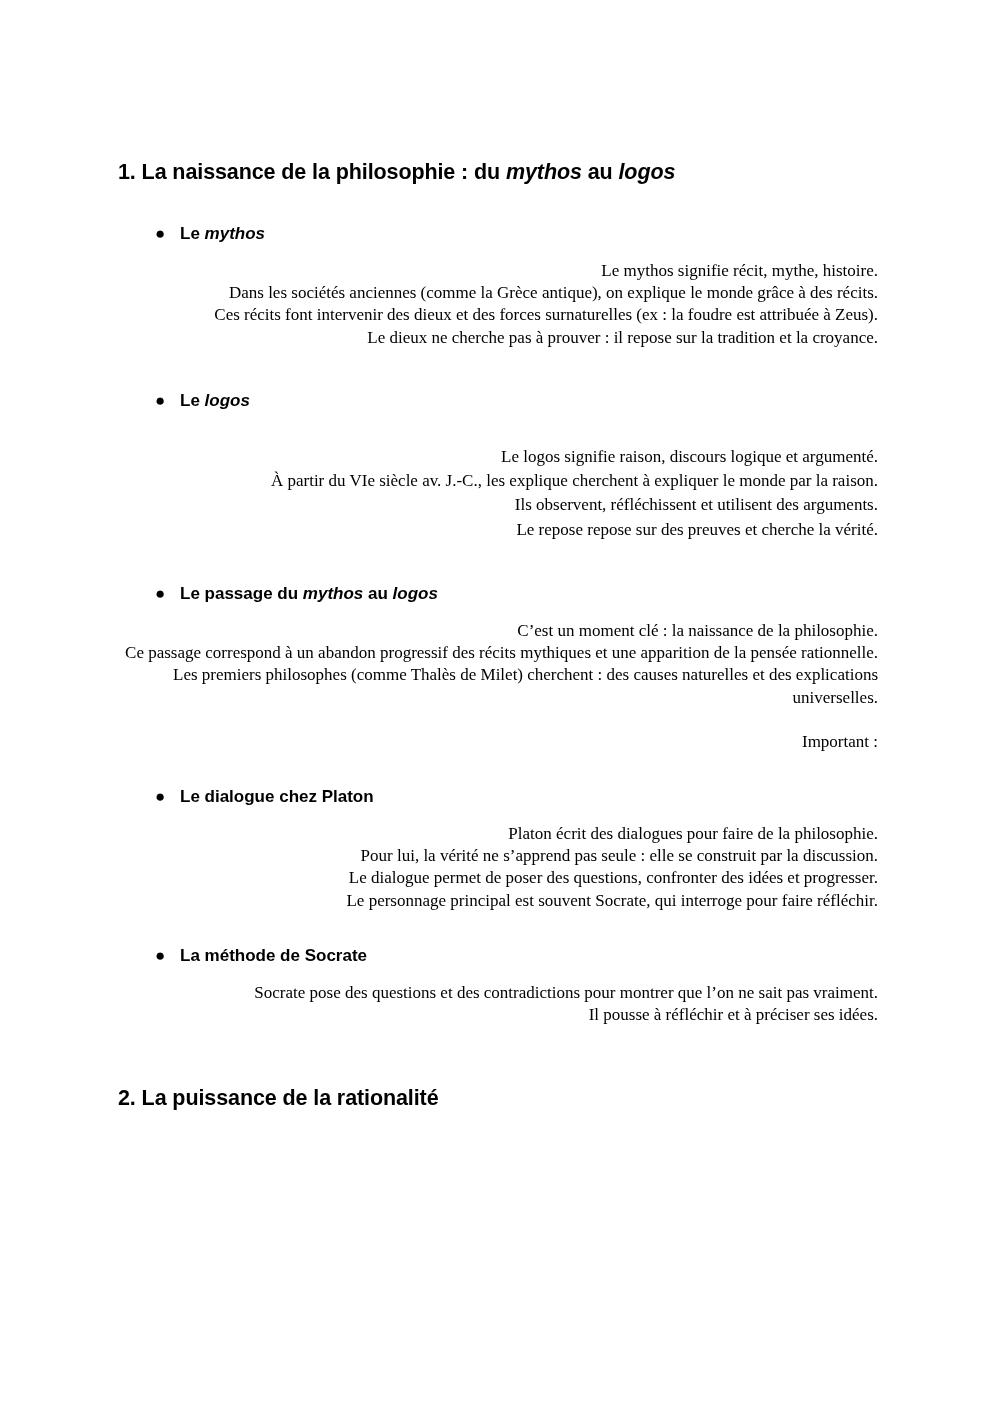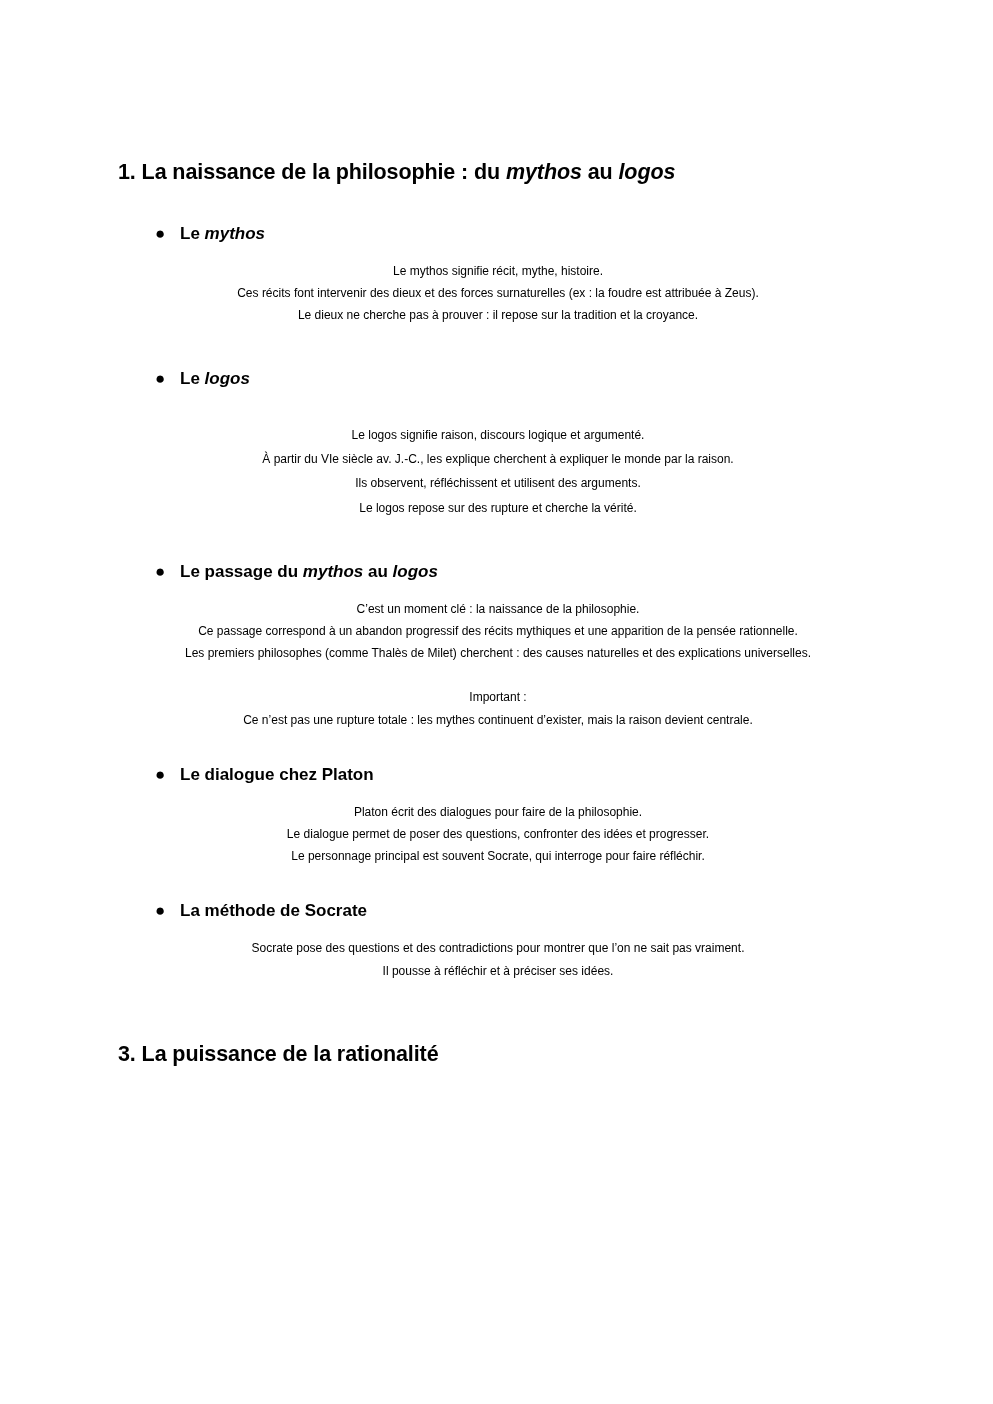--- a/index.html
+++ b/index.html
@@ -57,25 +57,26 @@
     top: 0;
     font-size: 17px;
     line-height: 24px;
   }
   .bullet-heading .it {
     font-style: italic;
   }
 
   
   .body-para {
-    font-size: 12px;
+    font-size: 17px;
     line-height: 22.2px;
     margin: 0;
-    text-align: center;
+    text-align: right;
     word-spacing: 0px;
+    font-family: Liberation Serif, serif;
   }
   .body-para.loose {
     line-height: 24.3px;
   }
   .body-para .ln {
     display: block;
   }
 
   
   .sp-h1-to-bullet { height: 36px; }
@@ -98,77 +99,78 @@
     <h1 class="section-heading"><span>1. La naissance de la philosophie : du </span><span class="it">mythos</span><span> au </span><span class="it">logos</span></h1>
 
     <div class="sp-h1-to-bullet"></div>
 
     <h2 class="bullet-heading"><span class="bullet-dot">●</span><span>Le </span><span class="it">mythos</span></h2>
 
     <div class="sp-bullet-to-body"></div>
 
     <p class="body-para">
       <span class="ln">Le mythos signifie récit, mythe, histoire.</span>
+      <span class="ln">Dans les sociétés anciennes (comme la Grèce antique), on explique le monde grâce à des récits.</span>
       <span class="ln">Ces récits font intervenir des dieux et des forces surnaturelles (ex : la foudre est attribuée à Zeus).</span>
       <span class="ln">Le dieux ne cherche pas à prouver : il repose sur la tradition et la croyance.</span>
     </p>
 
     <div class="sp-body-to-bullet"></div>
 
     <h2 class="bullet-heading"><span class="bullet-dot">●</span><span>Le </span><span class="it">logos</span></h2>
 
     <div class="sp-bullet-to-body-wide"></div>
 
     <p class="body-para loose">
       <span class="ln">Le logos signifie raison, discours logique et argumenté.</span>
       <span class="ln">À partir du VIe siècle av. J.-C., les explique cherchent à expliquer le monde par la raison.</span>
       <span class="ln">Ils observent, réfléchissent et utilisent des arguments.</span>
-      <span class="ln">Le logos repose sur des rupture et cherche la vérité.</span>
+      <span class="ln">Le repose repose sur des preuves et cherche la vérité.</span>
     </p>
 
     <div class="sp-body-to-bullet"></div>
 
     <h2 class="bullet-heading"><span class="bullet-dot">●</span><span>Le passage du </span><span class="it">mythos</span><span> au </span><span class="it">logos</span></h2>
 
     <div class="sp-bullet-to-body"></div>
 
     <p class="body-para">
       <span class="ln">C’est un moment clé : la naissance de la philosophie.</span>
       <span class="ln">Ce passage correspond à un abandon progressif des récits mythiques et une apparition de la pensée rationnelle.</span>
       <span class="ln">Les premiers philosophes (comme Thalès de Milet) cherchent : des causes naturelles et des explications universelles.</span>
     </p>
 
     <div class="sp-para-gap"></div>
 
     <p class="body-para">
       <span class="ln">Important :</span>
-      <span class="ln">Ce n’est pas une rupture totale : les mythes continuent d’exister, mais la raison devient centrale.</span>
     </p>
 
     <div class="sp-body-to-bullet-sm"></div>
 
     <h2 class="bullet-heading"><span class="bullet-dot">●</span><span>Le dialogue chez Platon</span></h2>
 
     <div class="sp-bullet-to-body"></div>
 
     <p class="body-para">
       <span class="ln">Platon écrit des dialogues pour faire de la philosophie.</span>
+      <span class="ln">Pour lui, la vérité ne s’apprend pas seule : elle se construit par la discussion.</span>
       <span class="ln">Le dialogue permet de poser des questions, confronter des idées et progresser.</span>
       <span class="ln">Le personnage principal est souvent Socrate, qui interroge pour faire réfléchir.</span>
     </p>
 
     <div class="sp-body-to-bullet-sm"></div>
 
     <h2 class="bullet-heading"><span class="bullet-dot">●</span><span>La méthode de Socrate</span></h2>
 
     <div class="sp-bullet-to-body"></div>
 
     <p class="body-para">
       <span class="ln">Socrate pose des questions et des contradictions pour montrer que l’on ne sait pas vraiment.</span>
       <span class="ln">Il pousse à réfléchir et à préciser ses idées.</span>
     </p>
 
     <div class="sp-body-to-h2"></div>
 
-    <h1 class="section-heading">3. La puissance de la rationalité</h1>
+    <h1 class="section-heading">2. La puissance de la rationalité</h1>
 
   </div>
 </div>
 
 </body></html>

